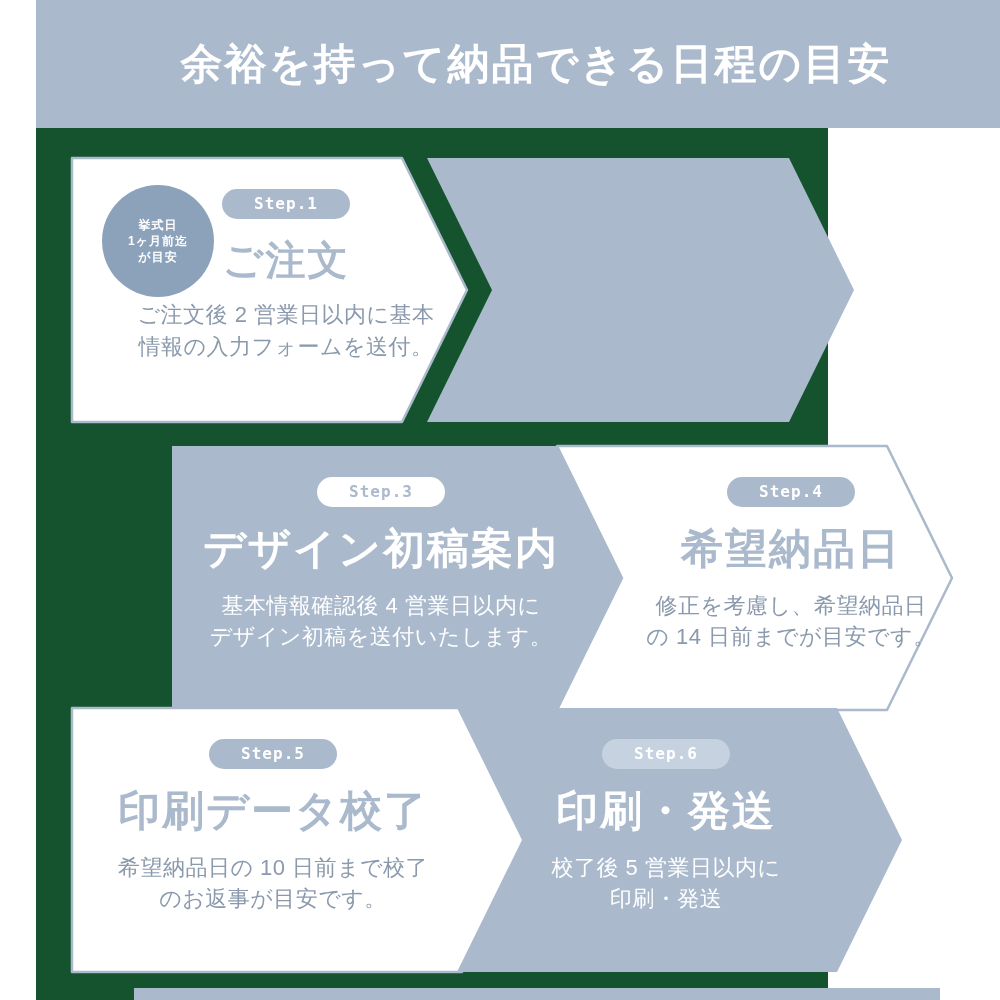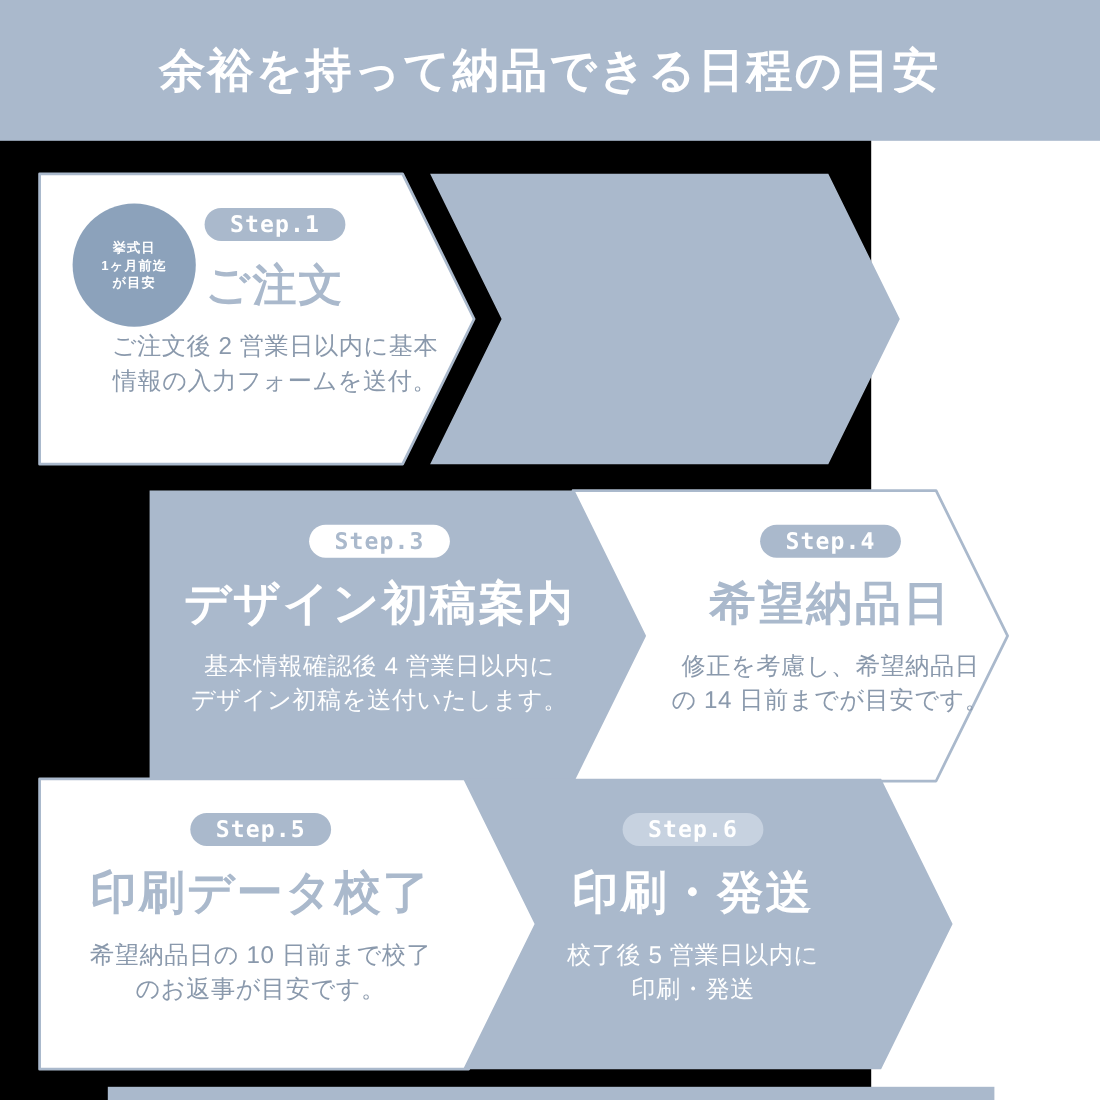--- a/index.html
+++ b/index.html
@@ -9,21 +9,21 @@
     --desc-muted:#8a99ac;
     --text-on-accent:#ffffff;
   }
   *{margin:0;padding:0;box-sizing:border-box;}
   html,body{background:#ffffff;}
   body{
     width:1000px;height:1000px;
     font-family:"Liberation Sans","DejaVu Sans",sans-serif;
     overflow:hidden;position:relative;
   }
-  .canvas{position:absolute;inset:0;width:792px;height:1000px;background:#000000;}
+  .canvas{position:absolute;inset:0;width:792px;height:1000px;background:#14532d;margin-left:36px;}
 
   
   .band{
     position:absolute;left:0;top:0;width:1000px;height:128px;
     background:var(--accent);
     display:flex;align-items:center;justify-content:center;
   }
   .band h1{
     color:#ffffff;font-size:42px;font-weight:700;letter-spacing:2px;
     text-align:center;
@@ -40,21 +40,21 @@
   .shape-outline{fill:#ffffff;stroke:var(--accent);stroke-width:2.5;stroke-linejoin:round;}
 
   
   .step{
     position:absolute;top:34px;text-align:center;
   }
   .pill{
     display:inline-block;min-width:128px;height:30px;line-height:30px;
     padding:0 18px;border-radius:16px;
     font-family:"DejaVu Sans Mono","Liberation Mono",monospace;
-    font-size:21px;font-weight:700;letter-spacing:1px;
+    font-size:16px;font-weight:700;letter-spacing:1px;
   }
   .pill--accent{background:var(--accent);color:#ffffff;}
   .pill--light{background:var(--pill-light);color:#ffffff;}
   .pill--white{background:#ffffff;color:var(--accent);}
 
   .step .title{
     margin-top:16px;font-size:42px;font-weight:700;letter-spacing:2px;line-height:1.25;
   }
   .step .title.t-lg{font-size:40px;}
   .step .desc{

